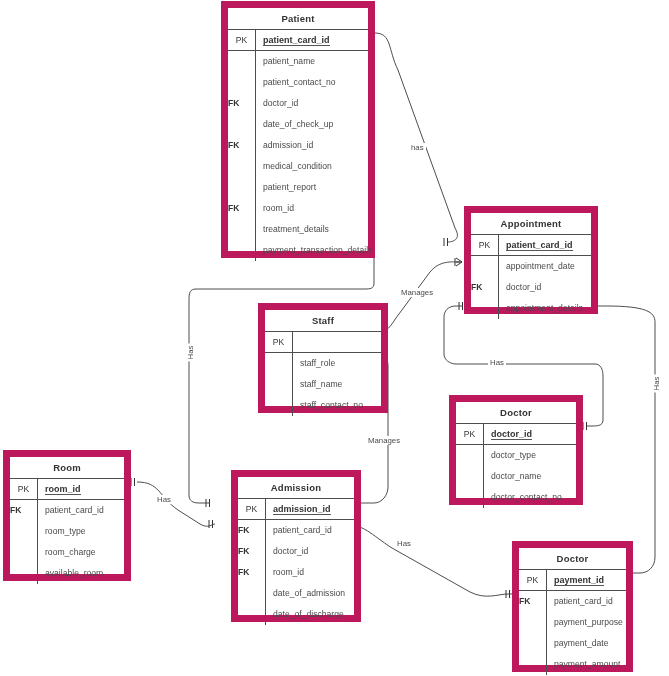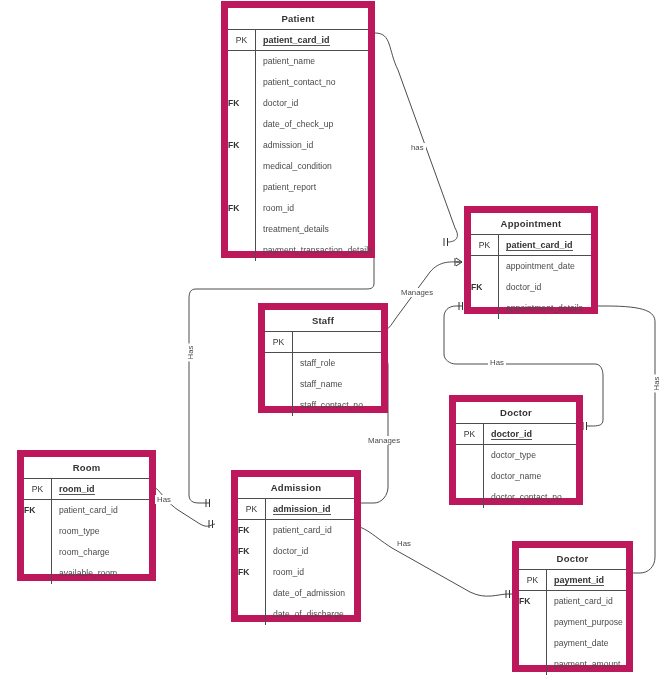--- a/index.html
+++ b/index.html
@@ -303,21 +303,21 @@
         <div class="keyflag"></div>
       </div>
       <div class="attr-rows">
         <div class="attr-row">doctor_type</div>
         <div class="attr-row">doctor_name</div>
         <div class="attr-row">doctor_contact_no</div>
       </div>
     </div>
   </div>
 
-  <div class="entity" style="left:17px; top:450px; width:139px; height:131px;">
+  <div class="entity" style="left:3px; top:450px; width:128px; height:131px;">
     <div class="ent-title">Room</div>
     <div class="pk-row">
       <div class="keycol">PK</div>
       <div class="namecol"><span>room_id</span></div>
     </div>
     <div class="attr-block">
       <div class="keyflags">
         <div class="keyflag">FK</div>
         <div class="keyflag"></div>
         <div class="keyflag"></div>

